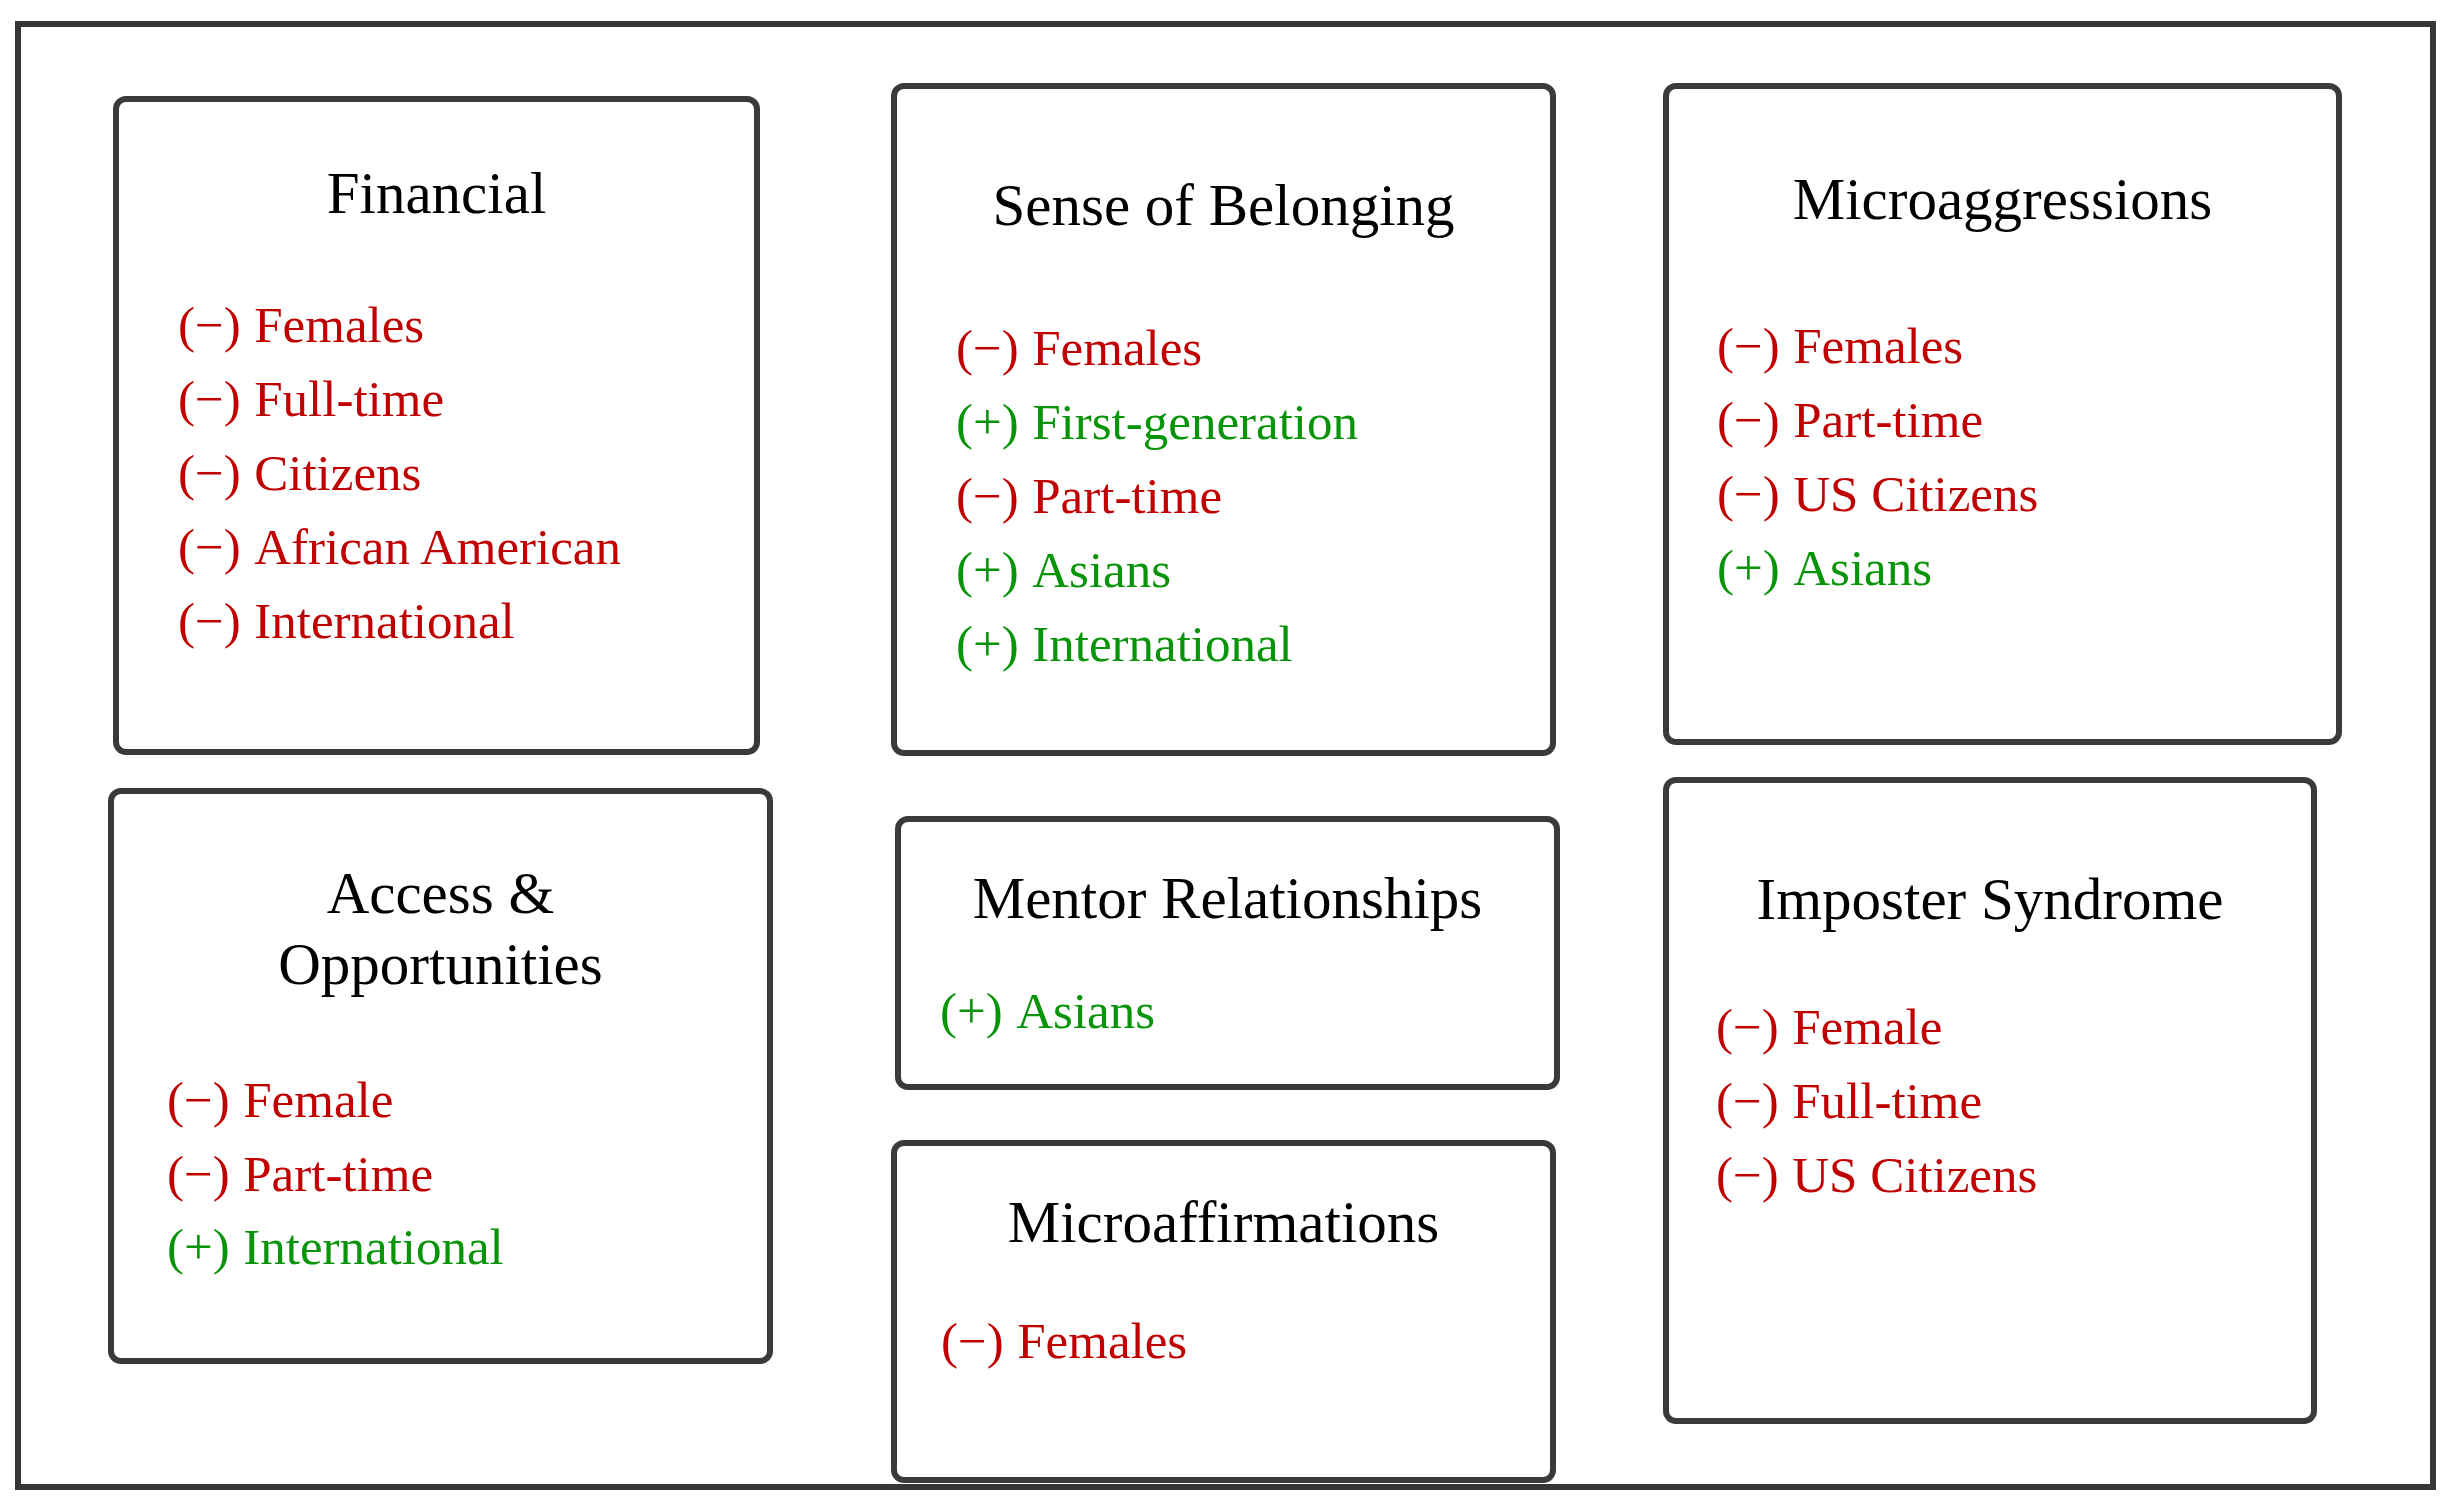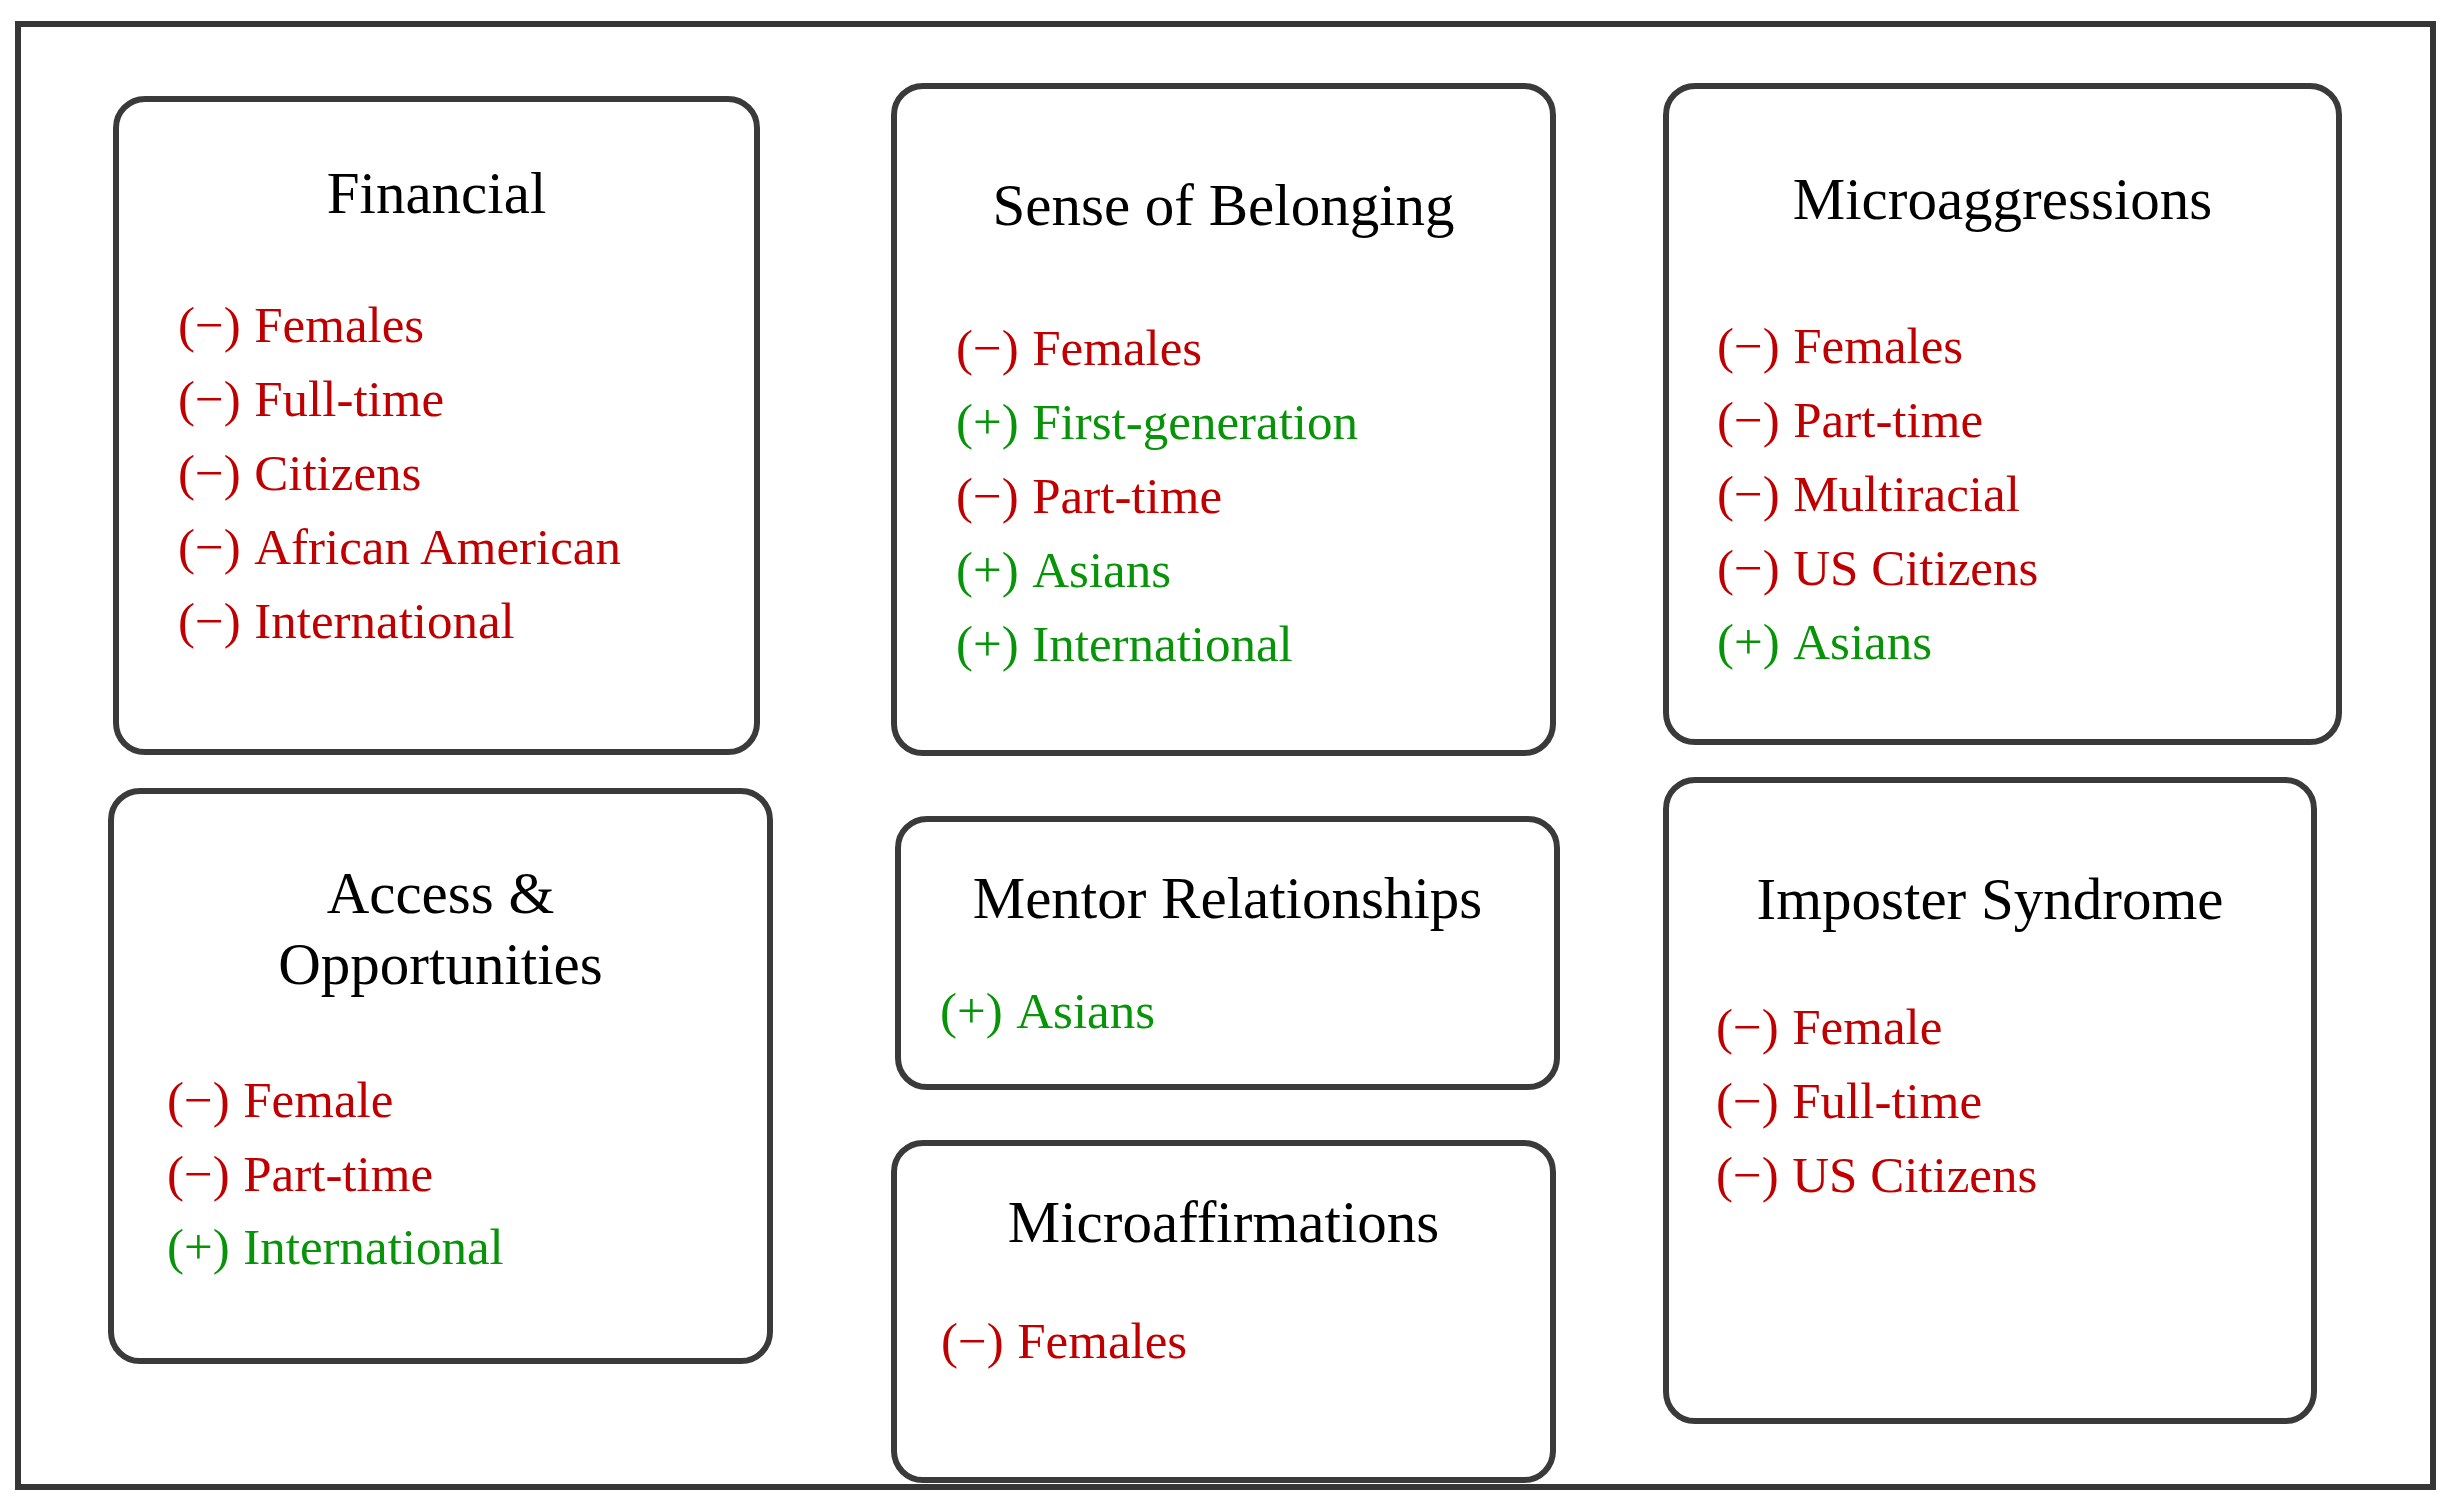--- a/index.html
+++ b/index.html
@@ -17,21 +17,21 @@
     position: absolute;
     left: 15px; top: 21px;
     width: 2421px; height: 1469px;
     border: 6.8px solid var(--frame-border, #363636);
     box-sizing: border-box;
   }
 
   .box {
     position: absolute;
     border: 6.8px solid var(--box-border, #3a3a3a);
-    border-radius: 32px;
+    border-radius: 13px;
     box-sizing: border-box;
     background: var(--bg, #ffffff);
   }
 
   .box-title {
     margin: 0;
     padding-top: var(--tp, 60px);
     font-size: 59px;
     font-weight: 400;
     line-height: 1.2;
@@ -90,21 +90,20 @@
         <li><span class="sign pos">(+)</span><span class="pos">Asians</span></li>
         <li><span class="sign pos">(+)</span><span class="pos">International</span></li>
       </ul>
   </section>
 
   <section class="box" id="b3">
     <h2 class="box-title">Microaggressions</h2>
     <ul class="items">
         <li><span class="sign neg">(−)</span><span class="neg">Females</span></li>
         <li><span class="sign neg">(−)</span><span class="neg">Part-time</span></li>
-        <li><span class="sign neg">(−)</span><span class="neg">Multiracial</span></li>
         <li><span class="sign neg">(−)</span><span class="neg">US Citizens</span></li>
         <li><span class="sign pos">(+)</span><span class="pos">Asians</span></li>
       </ul>
   </section>
 
   <section class="box" id="b4">
     <h2 class="box-title">Access &amp;
 Opportunities</h2>
     <ul class="items">
         <li><span class="sign neg">(−)</span><span class="neg">Female</span></li>

